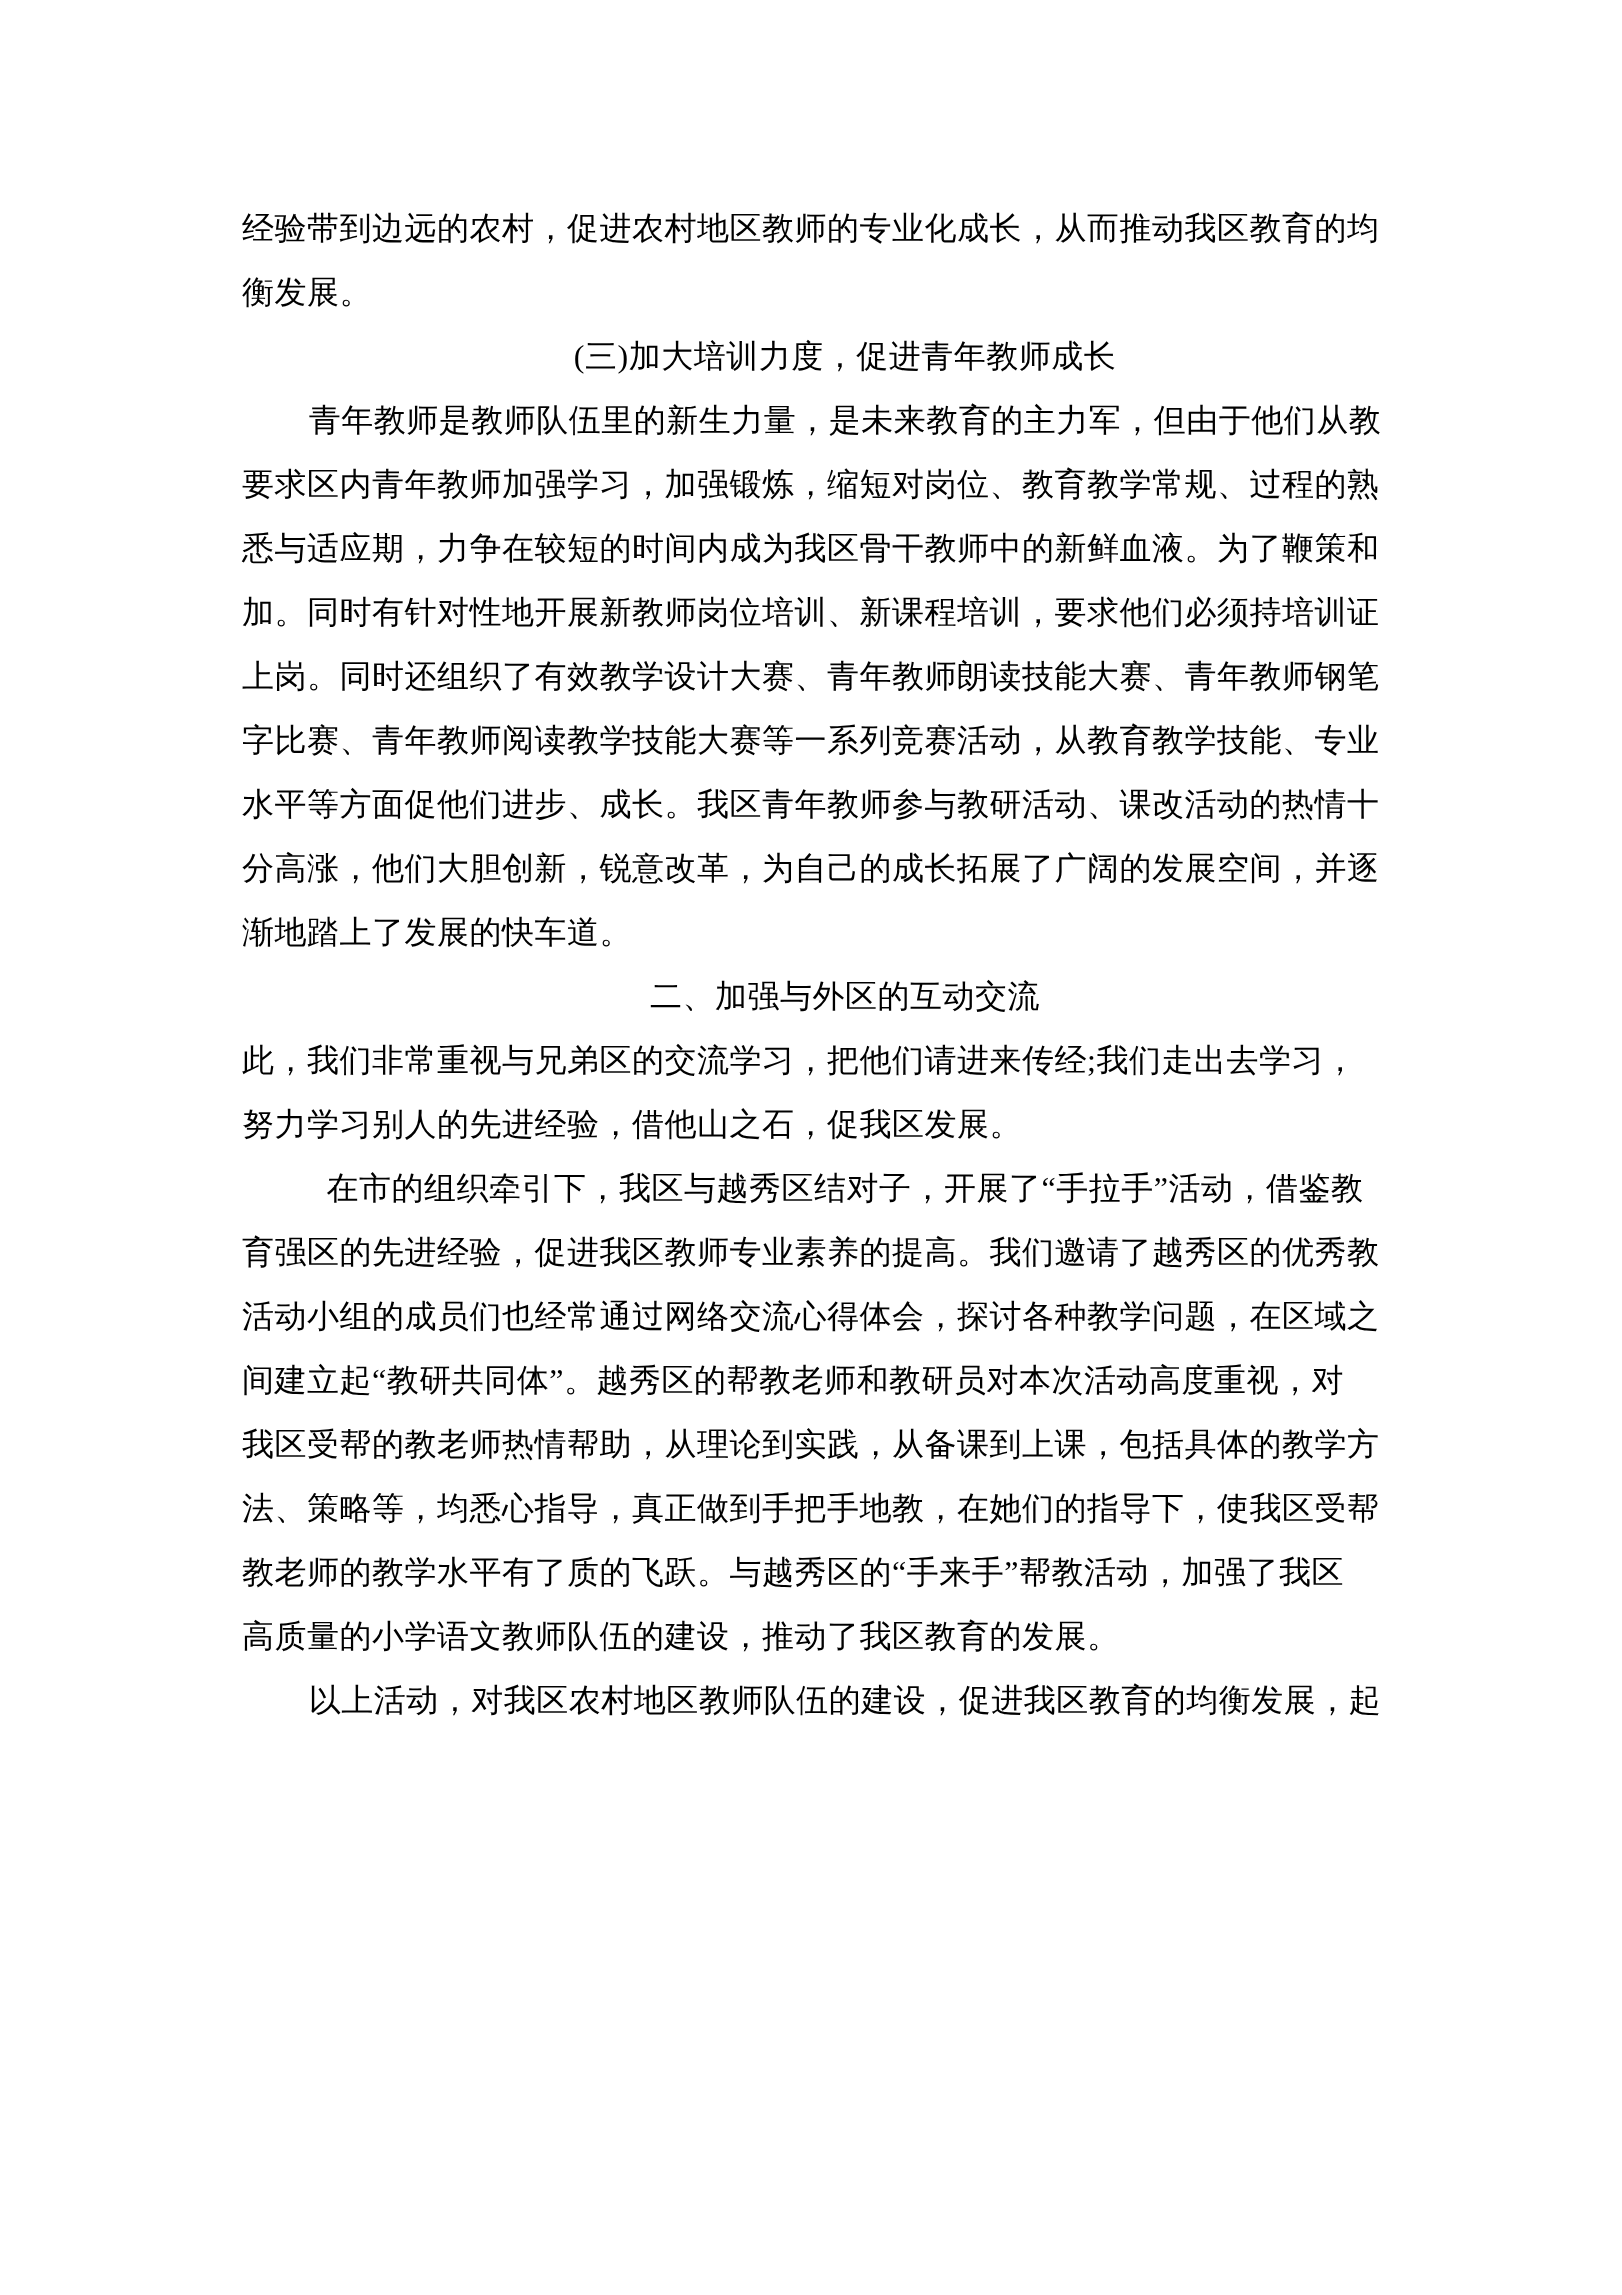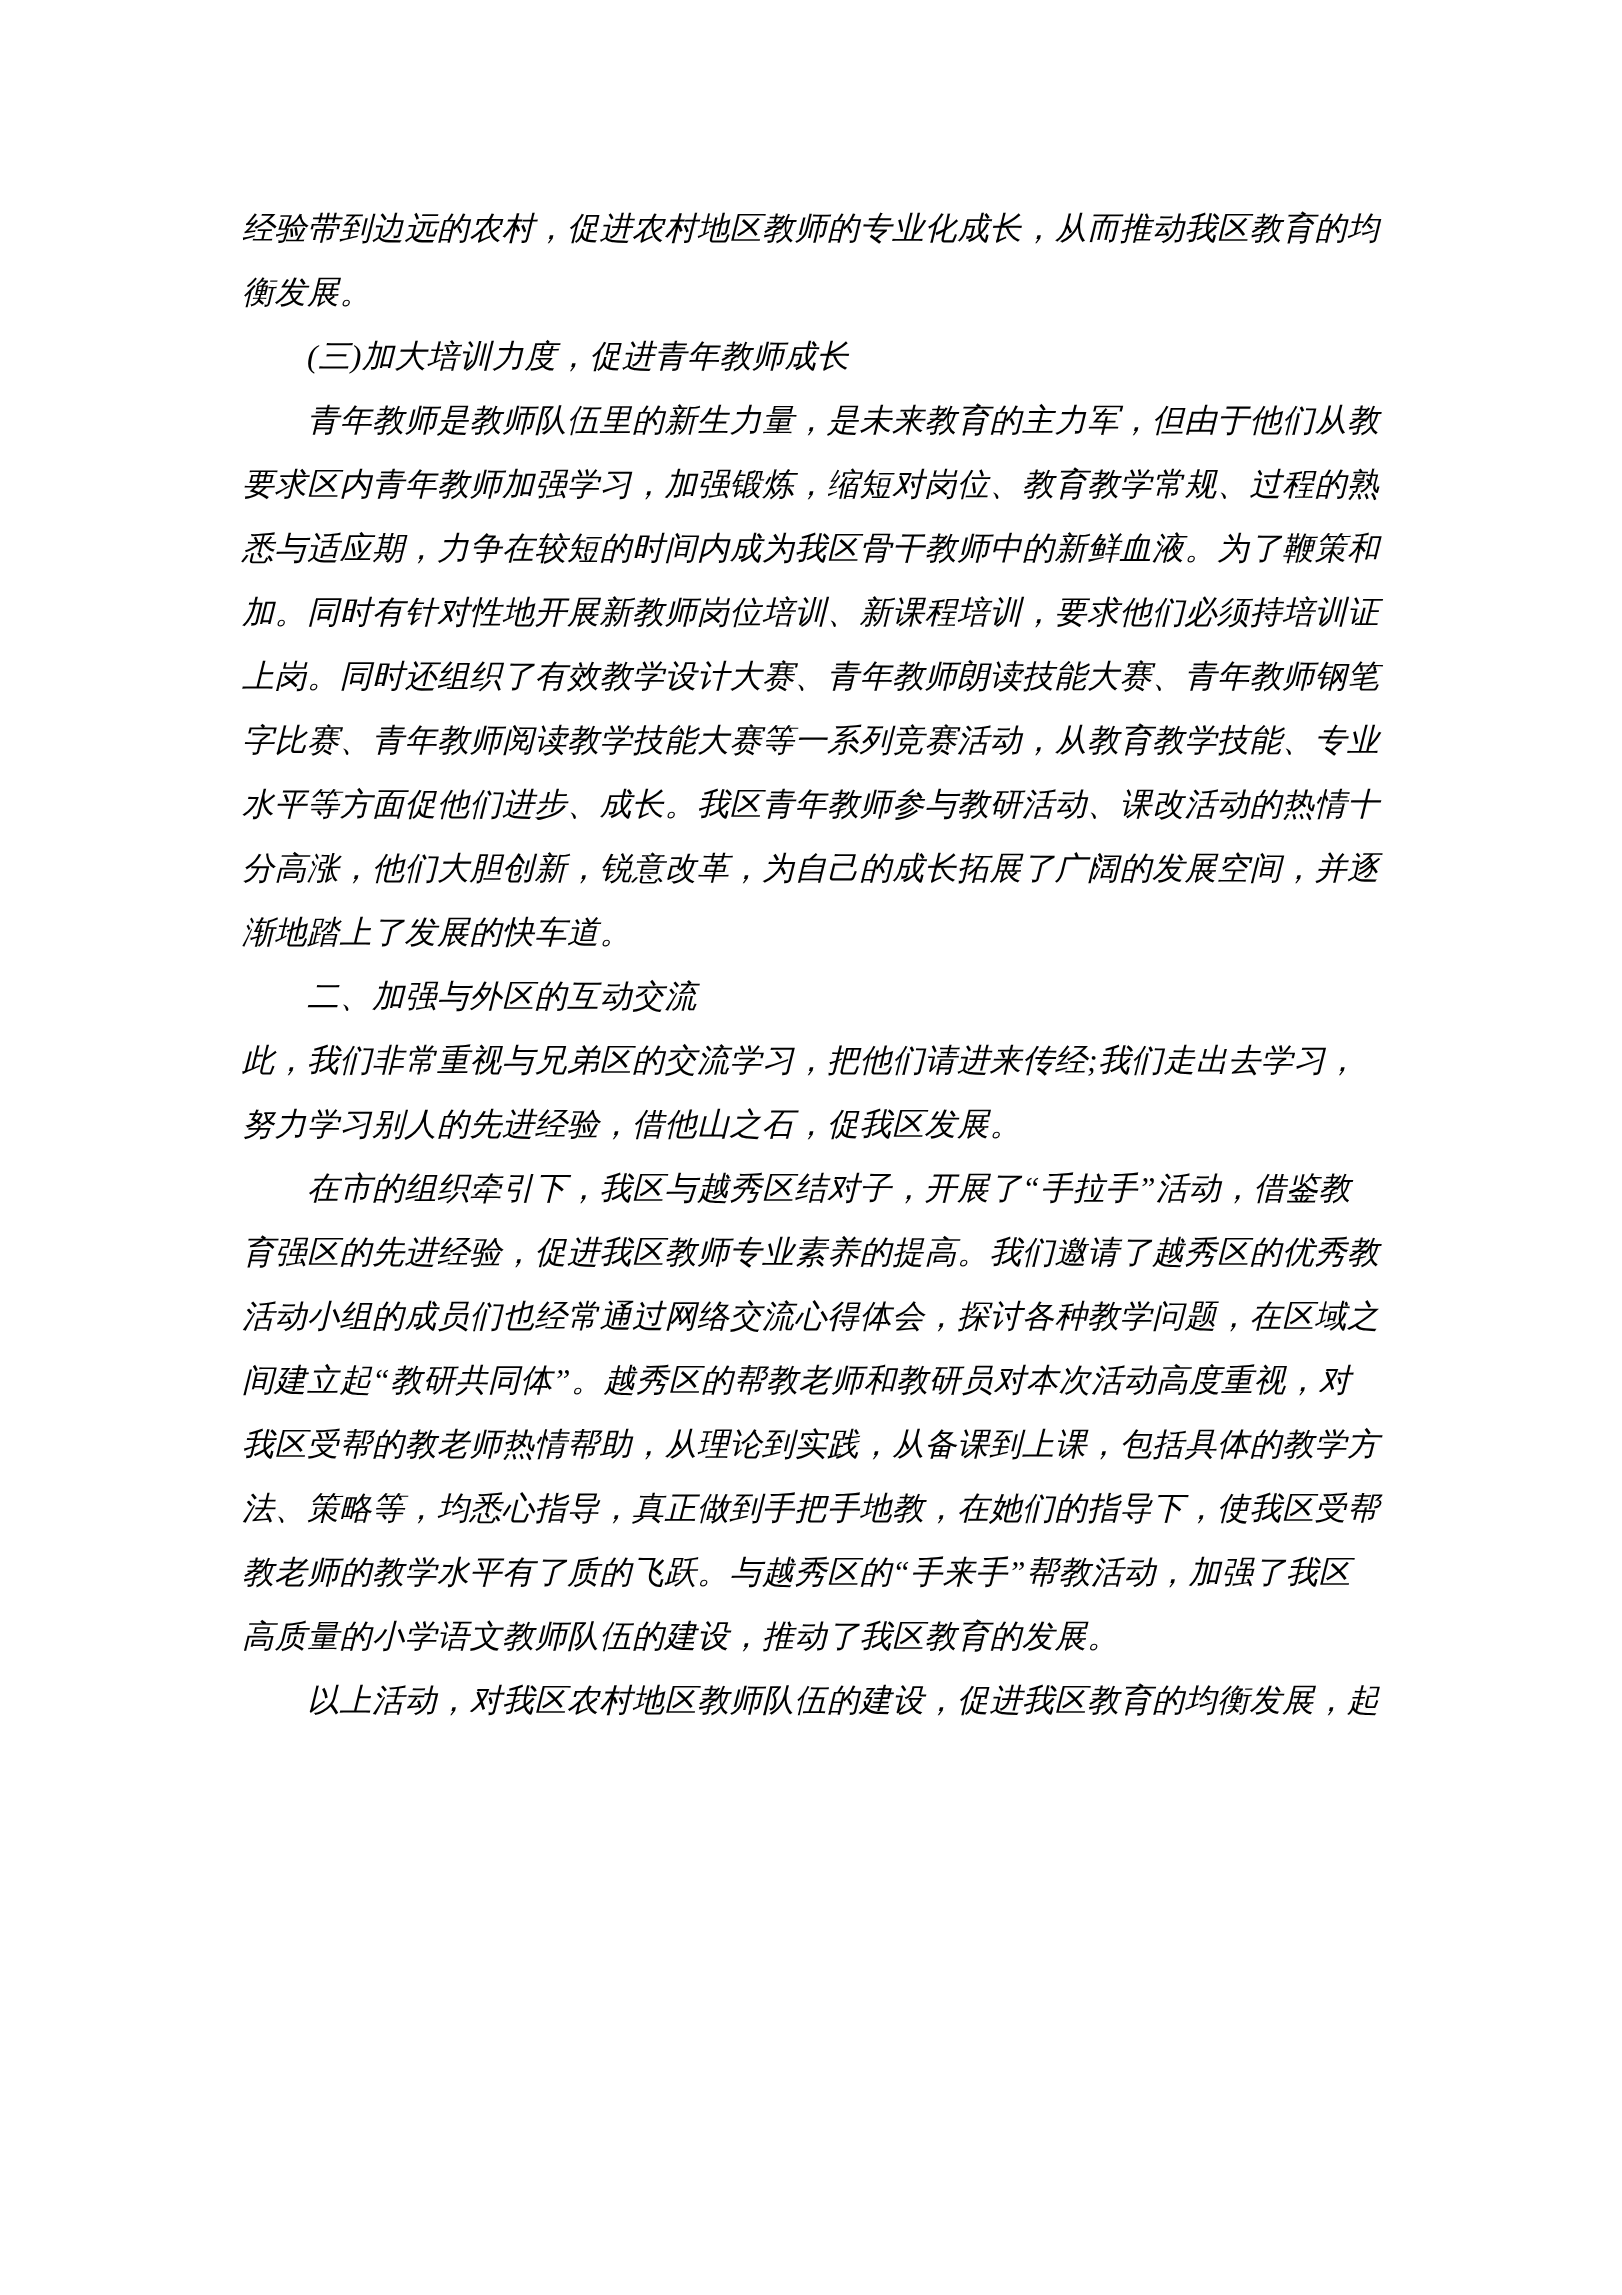--- a/index.html
+++ b/index.html
@@ -7,39 +7,39 @@
     padding: 0;
     background: #ffffff;
   }
   .page {
     position: relative;
     width: 1623px;
     height: 2295px;
     background: #ffffff;
     overflow: hidden;
     font-family: "Liberation Serif", "DejaVu Serif", serif;
-    font-style: italic;
   }
   .text-block {
     position: absolute;
     left: 242px;
     top: 196px;
     width: 1141px;
     color: #000000;
     font-size: 32px;
     letter-spacing: 0.5px;
   }
   .line {
     height: 64px;
     line-height: 64px;
     white-space: nowrap;
     text-align: left;
   }
   .line.indent {
     padding-left: 65px;
+    text-align: center;
   }
 </style>
 </head>
 <body>
 
 <div class="page">
   <div class="text-block" id="text-block">
       <div class="line">经验带到边远的农村，促进农村地区教师的专业化成长，从而推动我区教育的均</div>
       <div class="line">衡发展。</div>
       <div class="line indent">(三)加大培训力度，促进青年教师成长</div>

